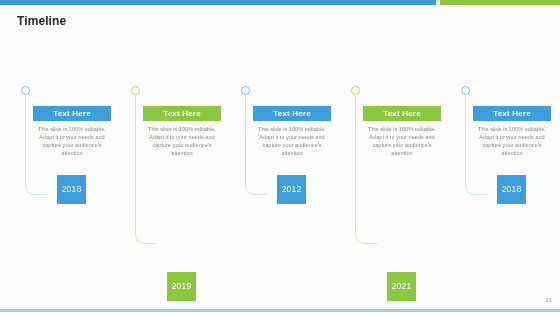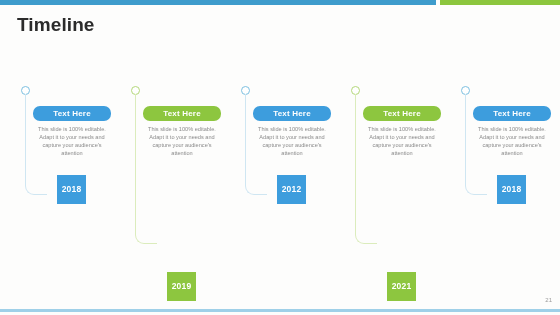--- a/index.html
+++ b/index.html
@@ -35,21 +35,21 @@
     width: 560px;
     height: 3px;
     background: #9fd0e8;
   }
 
   
   .slide-title {
     position: absolute;
     left: 17px;
     top: 14px;
-    font-size: 19px;
+    font-size: 12px;
     font-weight: bold;
     color: #2b2b2b;
     letter-spacing: .1px;
   }
 
   
   .page-number {
     position: absolute;
     right: 8px;
     top: 297px;
@@ -111,21 +111,20 @@
     left: 18px;
     top: 106px;
     width: 78px;
     height: 15px;
     line-height: 15px;
     text-align: center;
     font-size: 8px;
     font-weight: bold;
     color: #ffffff;
     letter-spacing: .2px;
-    border-radius: 7px;
   }
   .banner.blue  { background: #3d9ddd; }
   .banner.green { background: #8dc63f; }
 
   
   .body-copy {
     position: absolute;
     left: 18px;
     top: 125px;
     width: 78px;
@@ -136,21 +135,21 @@
   }
 
   
   .year {
     position: absolute;
     width: 29px;
     height: 29px;
     line-height: 29px;
     text-align: center;
     font-size: 8.5px;
-    font-weight: bold;
+    font-weight: normal;
     color: #ffffff;
     letter-spacing: .2px;
   }
   .year.blue  { background: #3d9ddd; left: 42px; top: 175px; }
   .year.green { background: #8dc63f; left: 42px; top: 224px; margin-top: 48px; }
 </style>
 </head>
 <body>
 
 <div id="slide">

